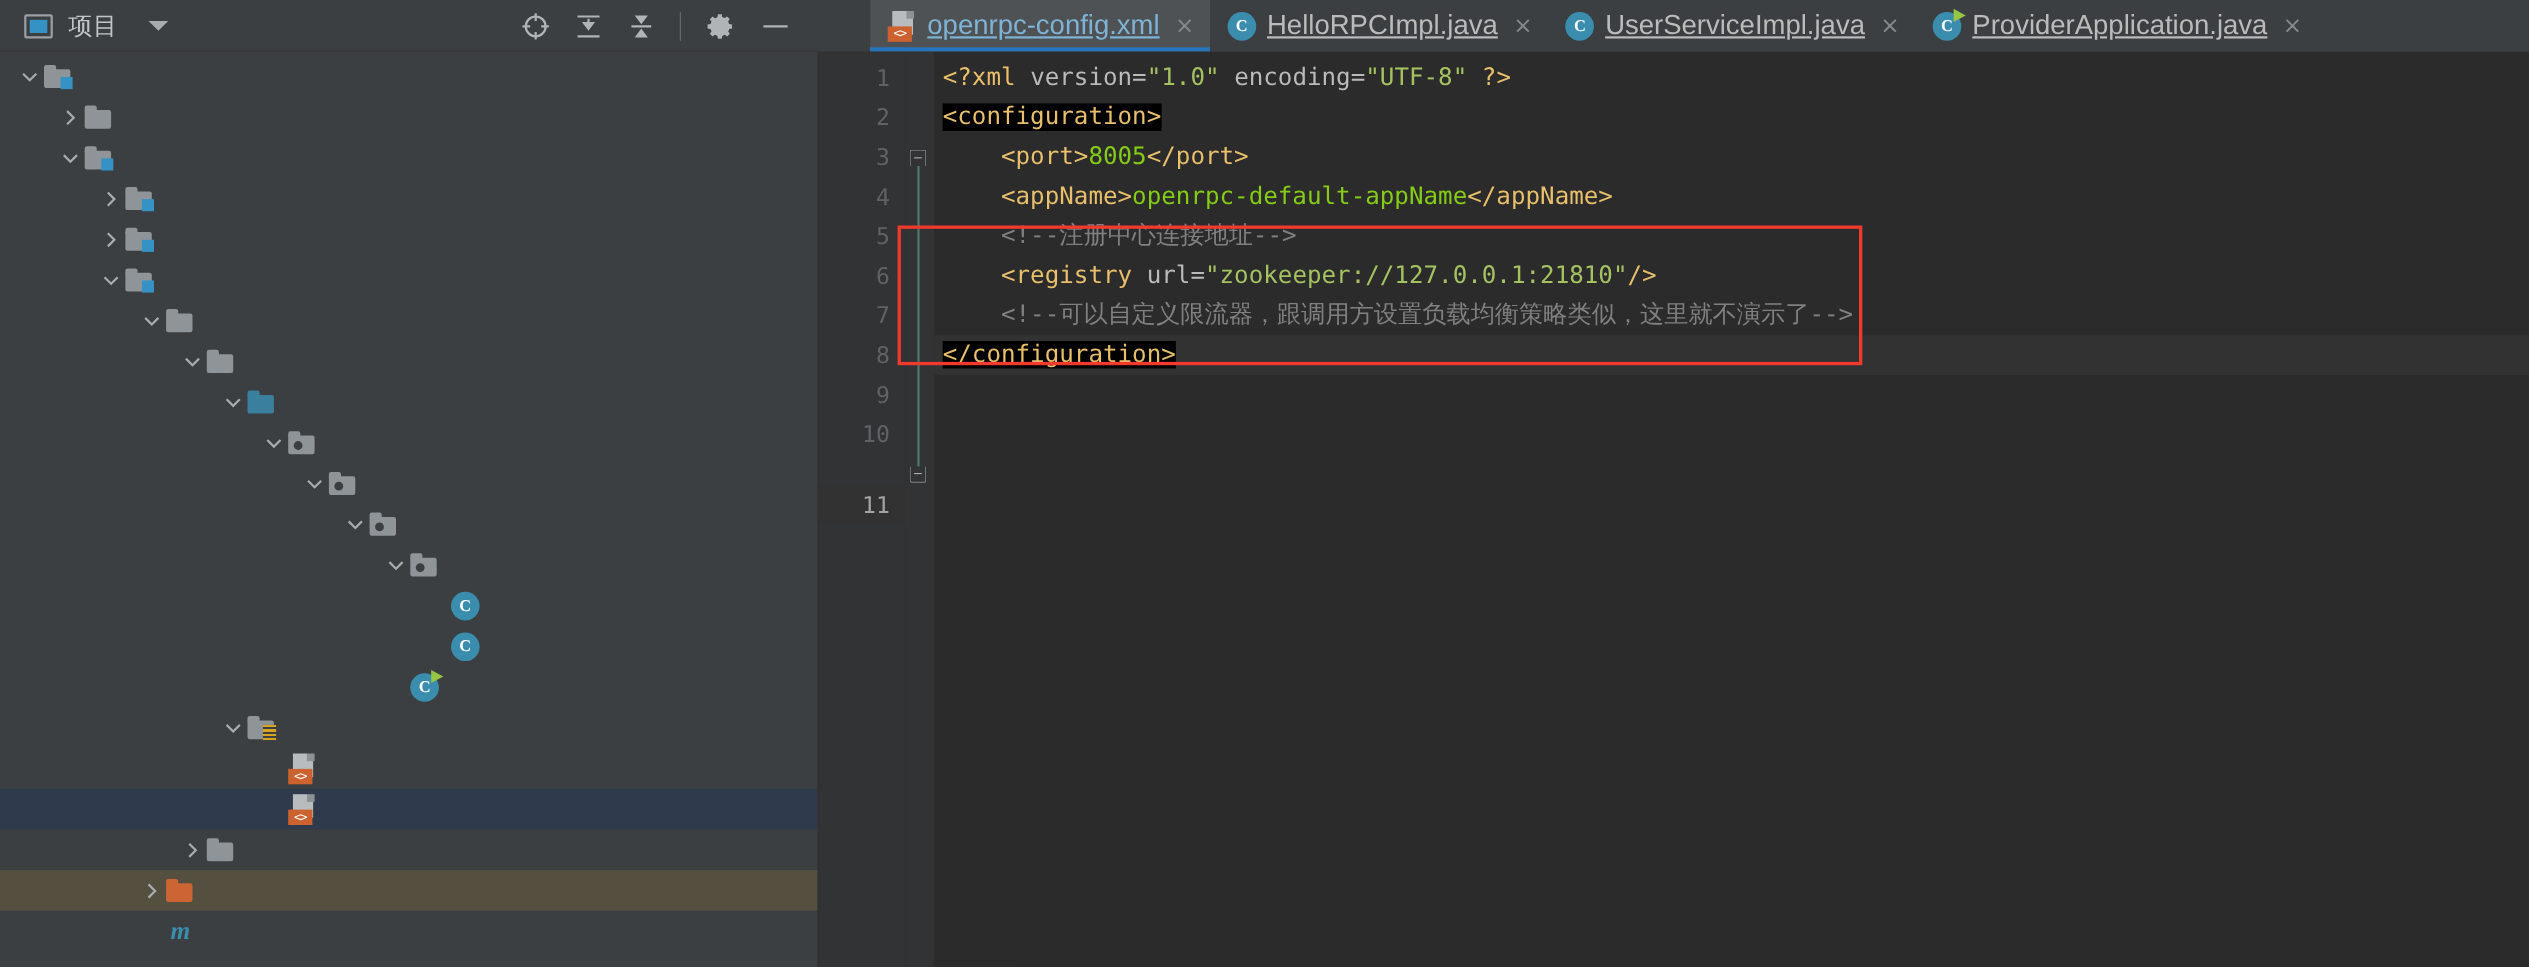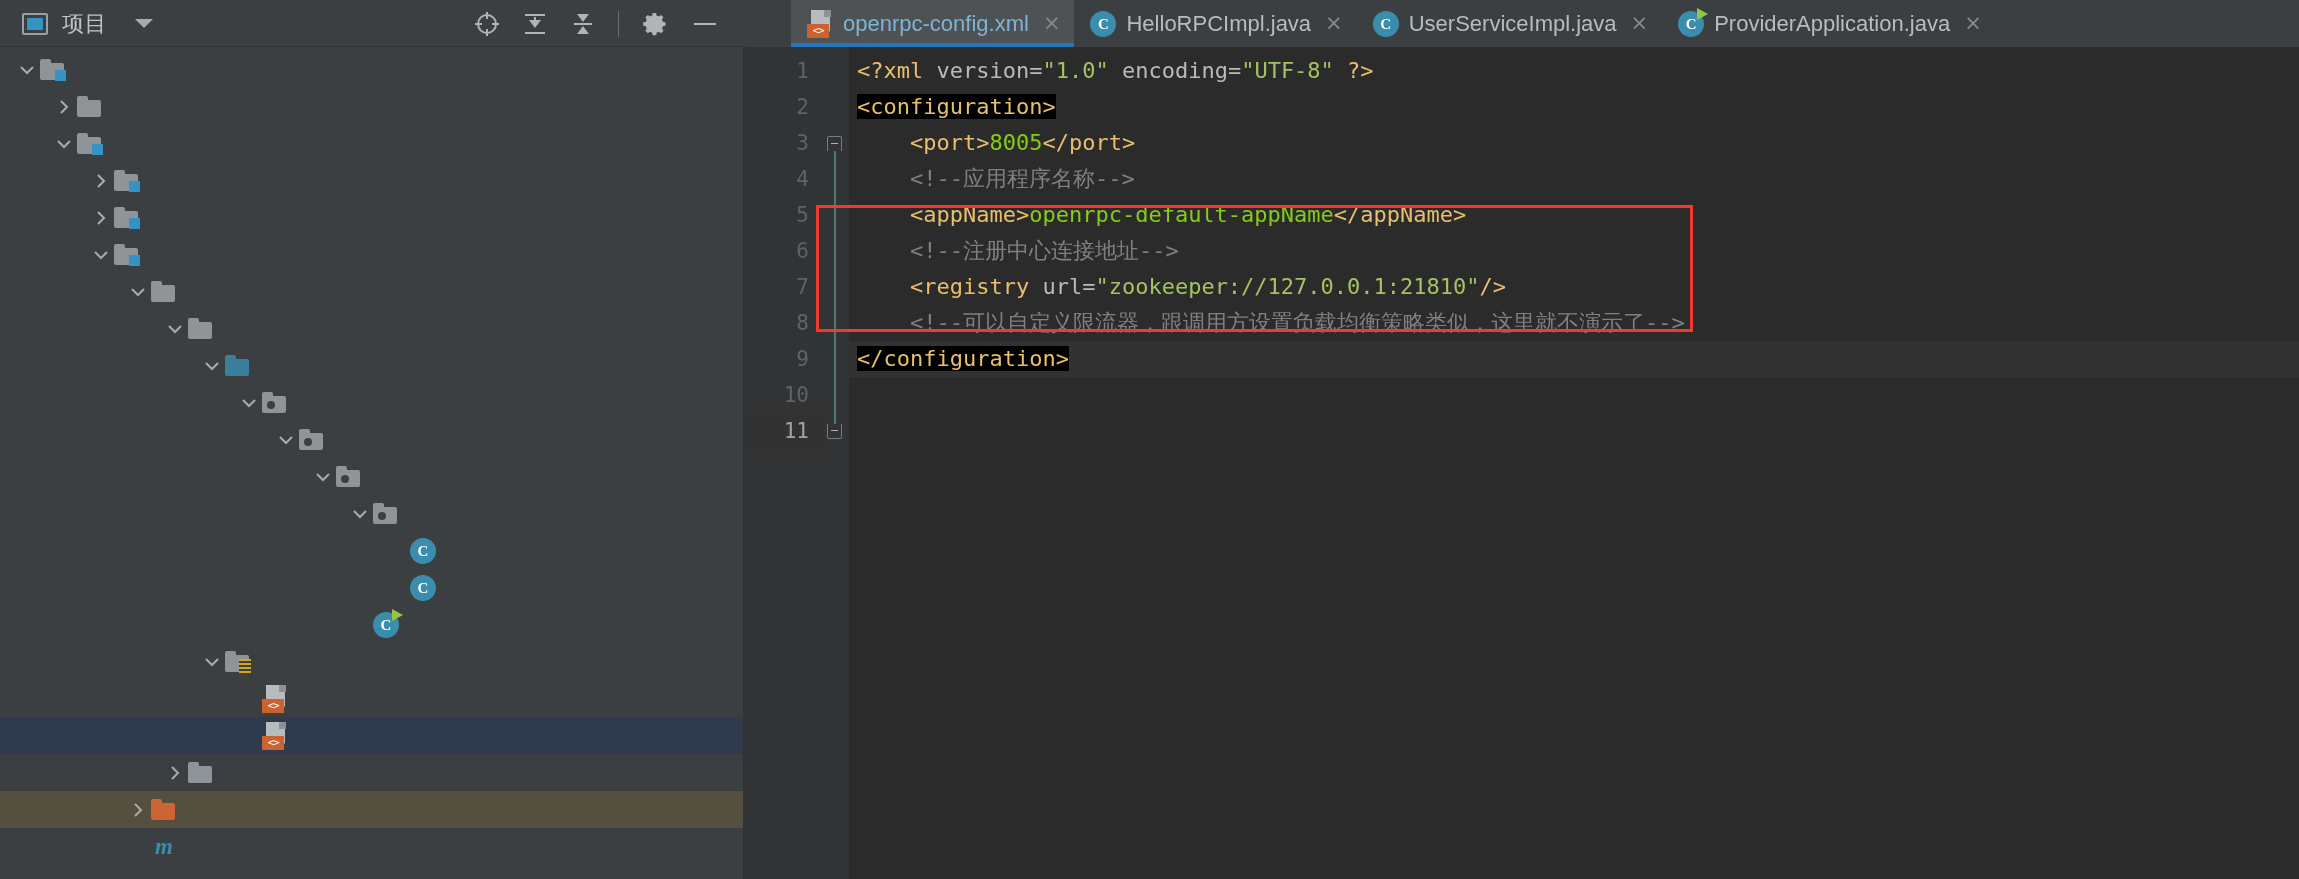--- a/index.html
+++ b/index.html
@@ -114,22 +114,23 @@
   }
   .tab.active { background: #4e5254; }
   .tab.active::after {
     content: "";
     position: absolute;
     left: 0; right: 0; bottom: 0;
     height: 4px;
     background: #2675bf;
   }
   .tab-label {
-    font-size: 22px;
+    font-size: 25px;
     color: #bbbbbb;
+    text-decoration: underline;
   }
   .tab.active .tab-label { color: #7fb3d5; }
   .tab-close {
     color: #878a8c;
     font-size: 21px;
     line-height: 1;
     margin-left: 4px;
     font-family: "DejaVu Sans", sans-serif;
   }
 
@@ -324,21 +325,21 @@
     position: relative;
   }
   .gutter .ln {
     height: 36px;
     line-height: 36px;
     padding-right: 14px;
     color: #606366;
     font-size: 21px;
     font-family: "DejaVu Sans Mono", monospace;
   }
-  .gutter .ln.cur { color: #a4a3a3; background: #323232; }
+  .gutter .ln.cur { color: #a4a3a3; background: #323232; margin-top: 28px; }
 
   .fold-strip {
     width: 26px;
     flex: 0 0 26px;
     background: #313335;
     padding-top: 6px;
     position: relative;
   }
   .fold-strip .fslot { height: 36px; position: relative; }
   .fold-marker {
@@ -798,21 +799,20 @@
             <span class="bulb"><span class="glass"></span><span class="base"></span></span>
           </div>
           <div class="fslot">
             <span class="fold-marker bot"></span>
           </div>
         </div>
       <div class="code-area" id="codearea">
           <div class="code-line"><span class="tok-tag">&lt;?xml </span><span class="tok-attr">version=</span><span class="tok-value">"1.0"</span><span class="tok-attr"> encoding=</span><span class="tok-value">"UTF-8"</span><span class="tok-tag"> ?&gt;</span></div>
           <div class="code-line"><span class="tok-tag brace-hl">&lt;configuration&gt;</span></div>
           <div class="code-line"><span class="tok-tag">    &lt;port&gt;</span><span class="tok-text">8005</span><span class="tok-tag">&lt;/port&gt;</span></div>
-          <div class="code-line"><span class="tok-comment">    &lt;!--应用程序名称--&gt;</span></div>
           <div class="code-line"><span class="tok-tag">    &lt;appName&gt;</span><span class="tok-text">openrpc-default-appName</span><span class="tok-tag">&lt;/appName&gt;</span></div>
           <div class="code-line"><span class="tok-comment">    &lt;!--注册中心连接地址--&gt;</span></div>
           <div class="code-line"><span class="tok-tag">    &lt;registry </span><span class="tok-attrname">url=</span><span class="tok-value">"zookeeper://127.0.0.1:21810"</span><span class="tok-tag">/&gt;</span></div>
           <div class="code-line"><span class="tok-comment">    &lt;!--可以自定义限流器，跟调用方设置负载均衡策略类似，这里就不演示了--&gt;</span></div>
           <div class="code-line hl"><span class="tok-tag brace-hl">&lt;/configuration&gt;</span></div>
         </div>
       <div class="red-box" id="redbox" style="left: 71px; top: 158px; width: 877px; height: 127px; border-color: rgb(240, 58, 46);"></div>
     </div>
 
   </div>

